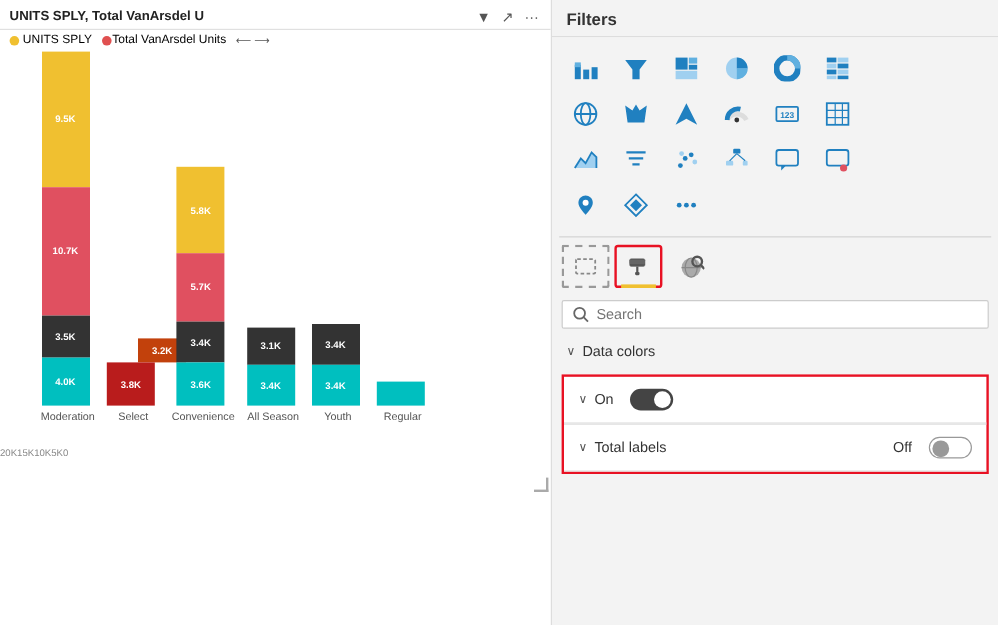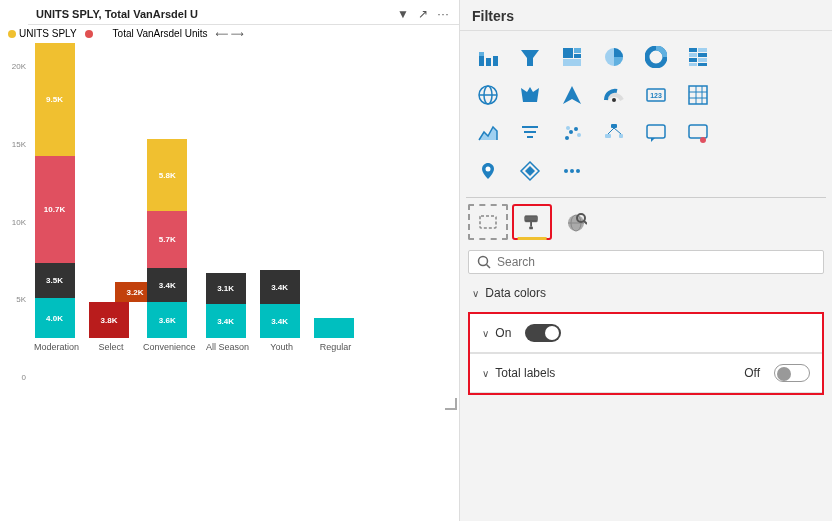--- a/index.html
+++ b/index.html
@@ -24,21 +24,20 @@
 
     .chart-header {
       padding: 6px 8px 2px 8px;
       border-bottom: 1px solid #e0e0e0;
       display: flex;
       align-items: center;
       gap: 4px;
       font-size: 11px;
       color: #333;
       flex-wrap: wrap;
-      margin-left: 28px;
     }
 
     .chart-title {
       font-weight: 600;
       font-size: 11px;
       color: #222;
     }
 
     .chart-legend {
       display: flex;
@@ -90,21 +89,21 @@
     }
 
     
     .y-axis {
       position: absolute;
       left: 0;
       top: 20px;
       bottom: 30px;
       width: 28px;
       display: flex;
-      flex-direction: column;
+      flex-direction: row;
       justify-content: space-between;
       align-items: flex-end;
       padding-right: 2px;
     }
 
     .y-label {
       font-size: 8px;
       color: #888;
     }
 
@@ -267,21 +266,21 @@
       <span class="chart-icon">▼</span>
       <span class="chart-icon">↗</span>
       <span class="chart-icon">···</span>
     </div>
   </div>
   <div class="chart-legend" style="padding:3px 8px; display:flex; gap:8px; font-size:10px;">
     <span style="display:flex;align-items:center;gap:3px;">
       <span class="legend-dot" style="background:#f0c030;"></span>
       <span>UNITS SPLY</span>
     </span>
-    <span style="display:flex;align-items:center;gap:20px;">
+    <span style="display:flex;align-items:center;gap:1px;">
       <span class="legend-dot" style="background:#e05050;"></span>
       <span>Total VanArsdel Units</span>
     </span>
     <span style="font-size:9px;color:#555;">⟵ ⟶</span>
   </div>
 
   <div style="position:relative; height:370px; padding: 10px 10px 30px 30px;">
 
     <div class="y-axis">
       <span class="y-label">20K</span>

